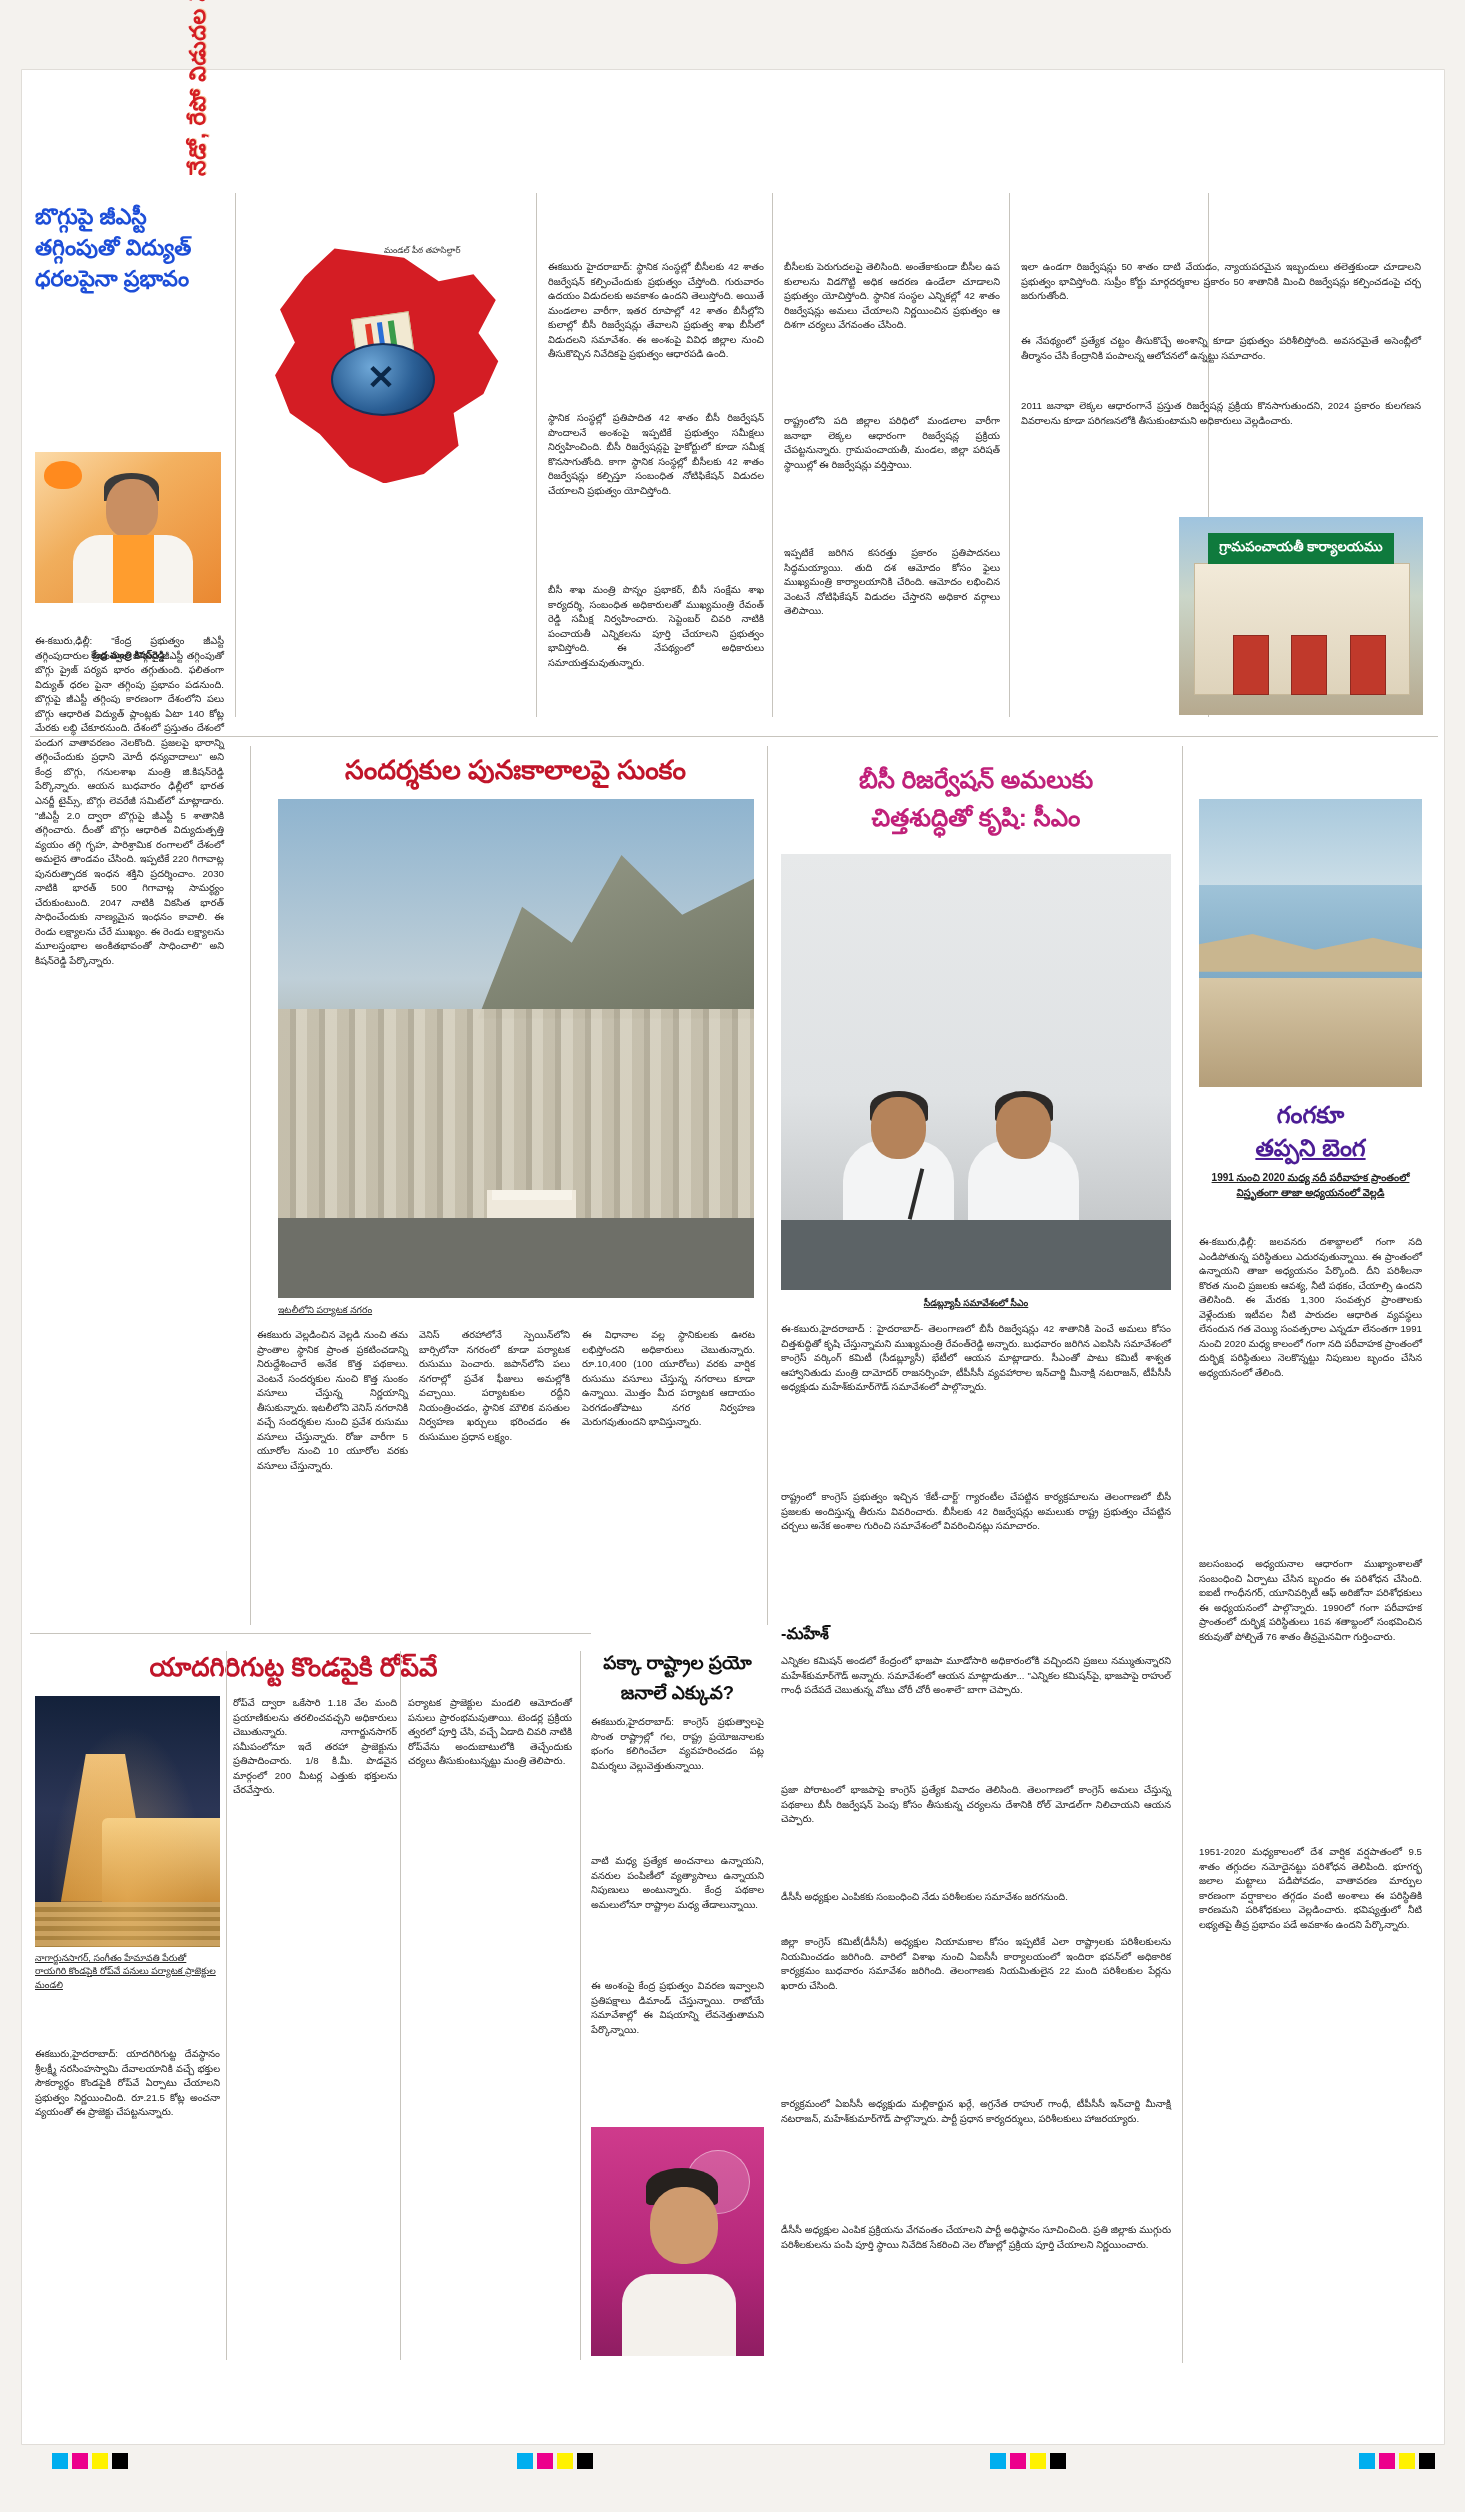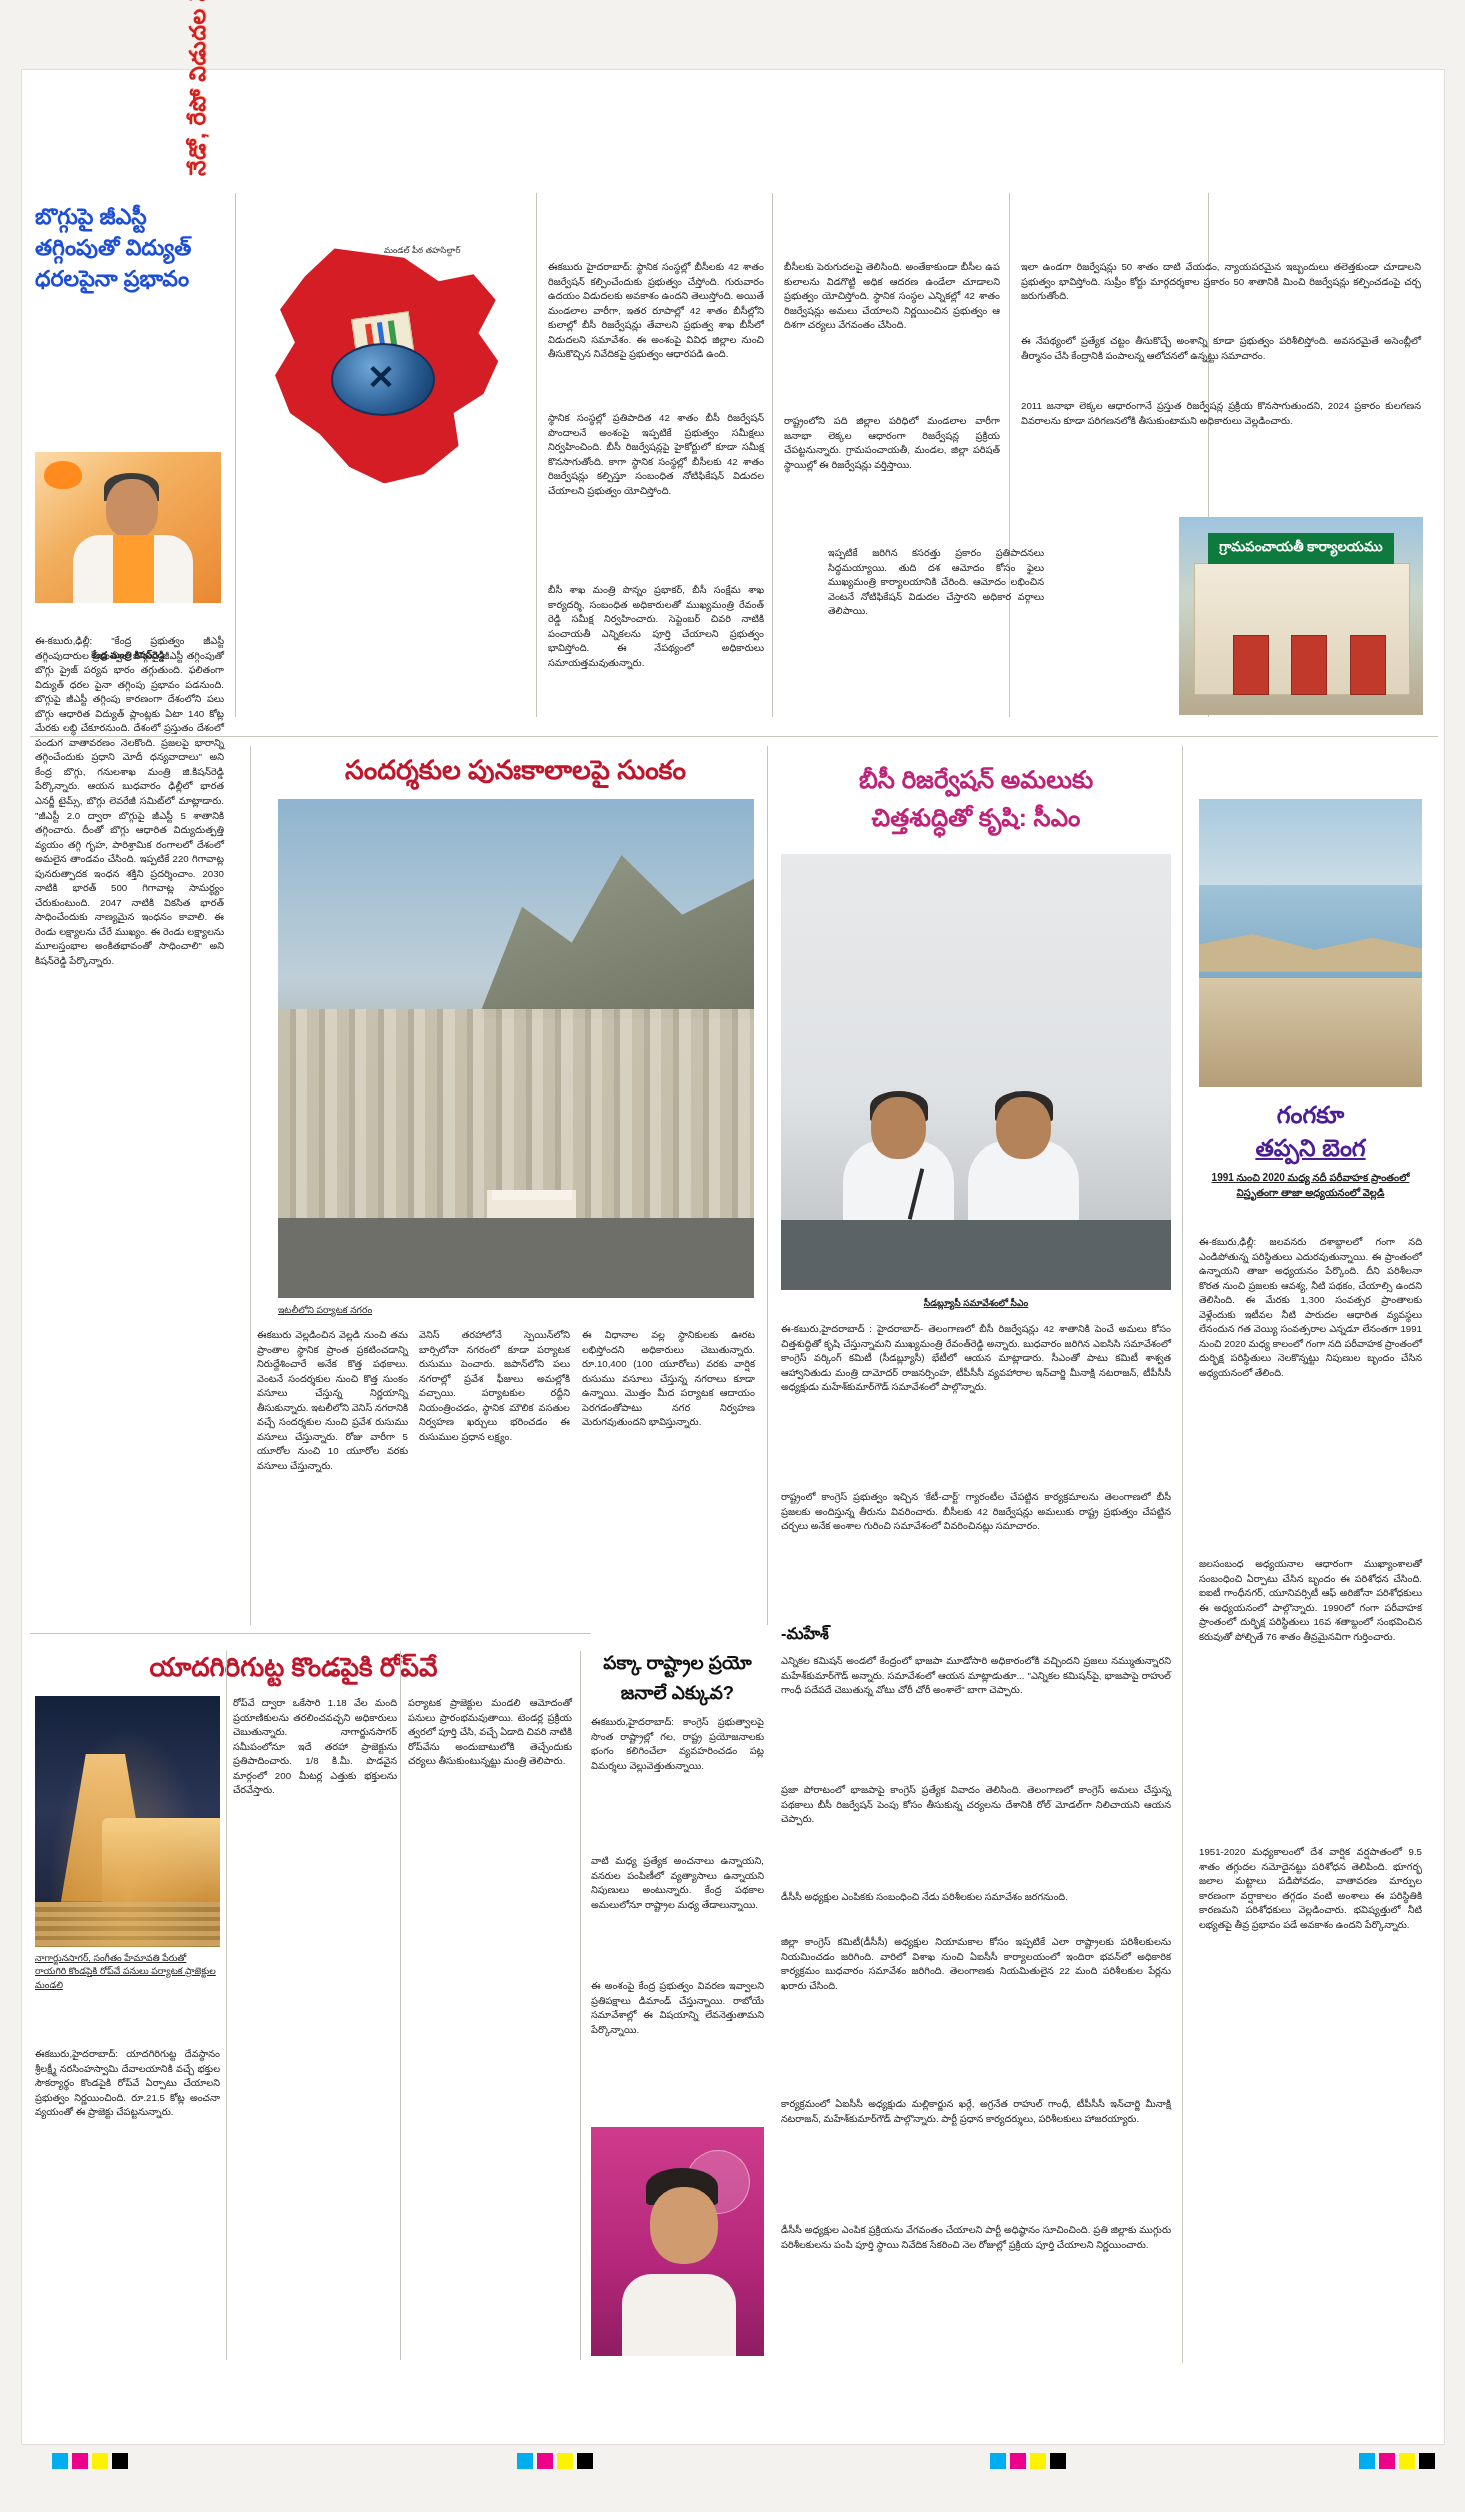--- a/index.html
+++ b/index.html
@@ -449,21 +449,21 @@
     </div>
   </div>
   <div class="map-vert-head">నేడో, రేపో విడుదల వేళలోనే?</div>
 
   <div class="col-text" style="left:548px; top:260px; width:216px;">ఈకబురు హైదరాబాద్: స్థానిక సంస్థల్లో బీసీలకు 42 శాతం రిజర్వేషన్ కల్పించేందుకు ప్రభుత్వం చేస్తోంది. గురువారం ఉదయం విడుదలకు అవకాశం ఉందని తెలుస్తోంది. అయితే మండలాల వారీగా, ఇతర రూపాల్లో 42 శాతం బీసీల్లోని కులాల్లో బీసీ రిజర్వేషన్లు తేవాలని ప్రభుత్వ శాఖ బీసీలో విడుదలని సమావేశం. ఈ అంశంపై వివిధ జిల్లాల నుంచి తీసుకొచ్చిన నివేదికపై ప్రభుత్వం ఆధారపడి ఉంది.</div>
   <div class="col-text" style="left:548px; top:411px; width:216px;">స్థానిక సంస్థల్లో ప్రతిపాదిత 42 శాతం బీసీ రిజర్వేషన్ పొందాలనే అంశంపై ఇప్పటికే ప్రభుత్వం సమీక్షలు నిర్వహించింది. బీసీ రిజర్వేషన్లపై హైకోర్టులో కూడా సమీక్ష కొనసాగుతోంది. కాగా స్థానిక సంస్థల్లో బీసీలకు 42 శాతం రిజర్వేషన్లు కల్పిస్తూ సంబంధిత నోటిఫికేషన్ విడుదల చేయాలని ప్రభుత్వం యోచిస్తోంది.</div>
   <div class="col-text" style="left:548px; top:583px; width:216px;">బీసీ శాఖ మంత్రి పొన్నం ప్రభాకర్, బీసీ సంక్షేమ శాఖ కార్యదర్శి, సంబంధిత అధికారులతో ముఖ్యమంత్రి రేవంత్ రెడ్డి సమీక్ష నిర్వహించారు. సెప్టెంబర్ చివరి నాటికి పంచాయతీ ఎన్నికలను పూర్తి చేయాలని ప్రభుత్వం భావిస్తోంది. ఈ నేపథ్యంలో అధికారులు సమాయత్తమవుతున్నారు.</div>
 
   <div class="col-text" style="left:784px; top:260px; width:216px;">బీసీలకు పెరుగుదలపై తెలిసింది. అంతేకాకుండా బీసీల ఉప కులాలను విడగొట్టి అధిక ఆదరణ ఉండేలా చూడాలని ప్రభుత్వం యోచిస్తోంది. స్థానిక సంస్థల ఎన్నికల్లో 42 శాతం రిజర్వేషన్లు అమలు చేయాలని నిర్ణయించిన ప్రభుత్వం ఆ దిశగా చర్యలు వేగవంతం చేసింది.</div>
   <div class="col-text" style="left:784px; top:414px; width:216px;">రాష్ట్రంలోని పది జిల్లాల పరిధిలో మండలాల వారీగా జనాభా లెక్కల ఆధారంగా రిజర్వేషన్ల ప్రక్రియ చేపట్టనున్నారు. గ్రామపంచాయతీ, మండల, జిల్లా పరిషత్ స్థాయిల్లో ఈ రిజర్వేషన్లు వర్తిస్తాయి.</div>
-  <div class="col-text" style="left:784px; top:546px; width:216px;margin-left:44px;">ఇప్పటికే జరిగిన కసరత్తు ప్రకారం ప్రతిపాదనలు సిద్ధమయ్యాయి. తుది దశ ఆమోదం కోసం ఫైలు ముఖ్యమంత్రి కార్యాలయానికి చేరింది. ఆమోదం లభించిన వెంటనే నోటిఫికేషన్ విడుదల చేస్తారని అధికార వర్గాలు తెలిపాయి.</div>
+  <div class="col-text" style="left:784px; top:546px; width:216px;">ఇప్పటికే జరిగిన కసరత్తు ప్రకారం ప్రతిపాదనలు సిద్ధమయ్యాయి. తుది దశ ఆమోదం కోసం ఫైలు ముఖ్యమంత్రి కార్యాలయానికి చేరింది. ఆమోదం లభించిన వెంటనే నోటిఫికేషన్ విడుదల చేస్తారని అధికార వర్గాలు తెలిపాయి.</div>
 
   <div class="col-text" style="left:1021px; top:260px; width:400px;">ఇలా ఉండగా రిజర్వేషన్లు 50 శాతం దాటి వేయడం, న్యాయపరమైన ఇబ్బందులు తలెత్తకుండా చూడాలని ప్రభుత్వం భావిస్తోంది. సుప్రీం కోర్టు మార్గదర్శకాల ప్రకారం 50 శాతానికి మించి రిజర్వేషన్లు కల్పించడంపై చర్చ జరుగుతోంది.</div>
   <div class="col-text" style="left:1021px; top:334px; width:400px;">ఈ నేపథ్యంలో ప్రత్యేక చట్టం తీసుకొచ్చే అంశాన్ని కూడా ప్రభుత్వం పరిశీలిస్తోంది. అవసరమైతే అసెంబ్లీలో తీర్మానం చేసి కేంద్రానికి పంపాలన్న ఆలోచనలో ఉన్నట్టు సమాచారం.</div>
   <div class="col-text" style="left:1021px; top:399px; width:400px;">2011 జనాభా లెక్కల ఆధారంగానే ప్రస్తుత రిజర్వేషన్ల ప్రక్రియ కొనసాగుతుందని, 2024 ప్రకారం కులగణన వివరాలను కూడా పరిగణనలోకి తీసుకుంటామని అధికారులు వెల్లడించారు.</div>
 
   <div class="photo ph-office" style="left:1179px; top:517px; width:244px; height:198px;text-align:right;">
     <div class="bld"></div>
     <div class="sign">గ్రామపంచాయతీ కార్యాలయము</div>
     <div class="door d1"></div>
       <div class="door d2"></div>

